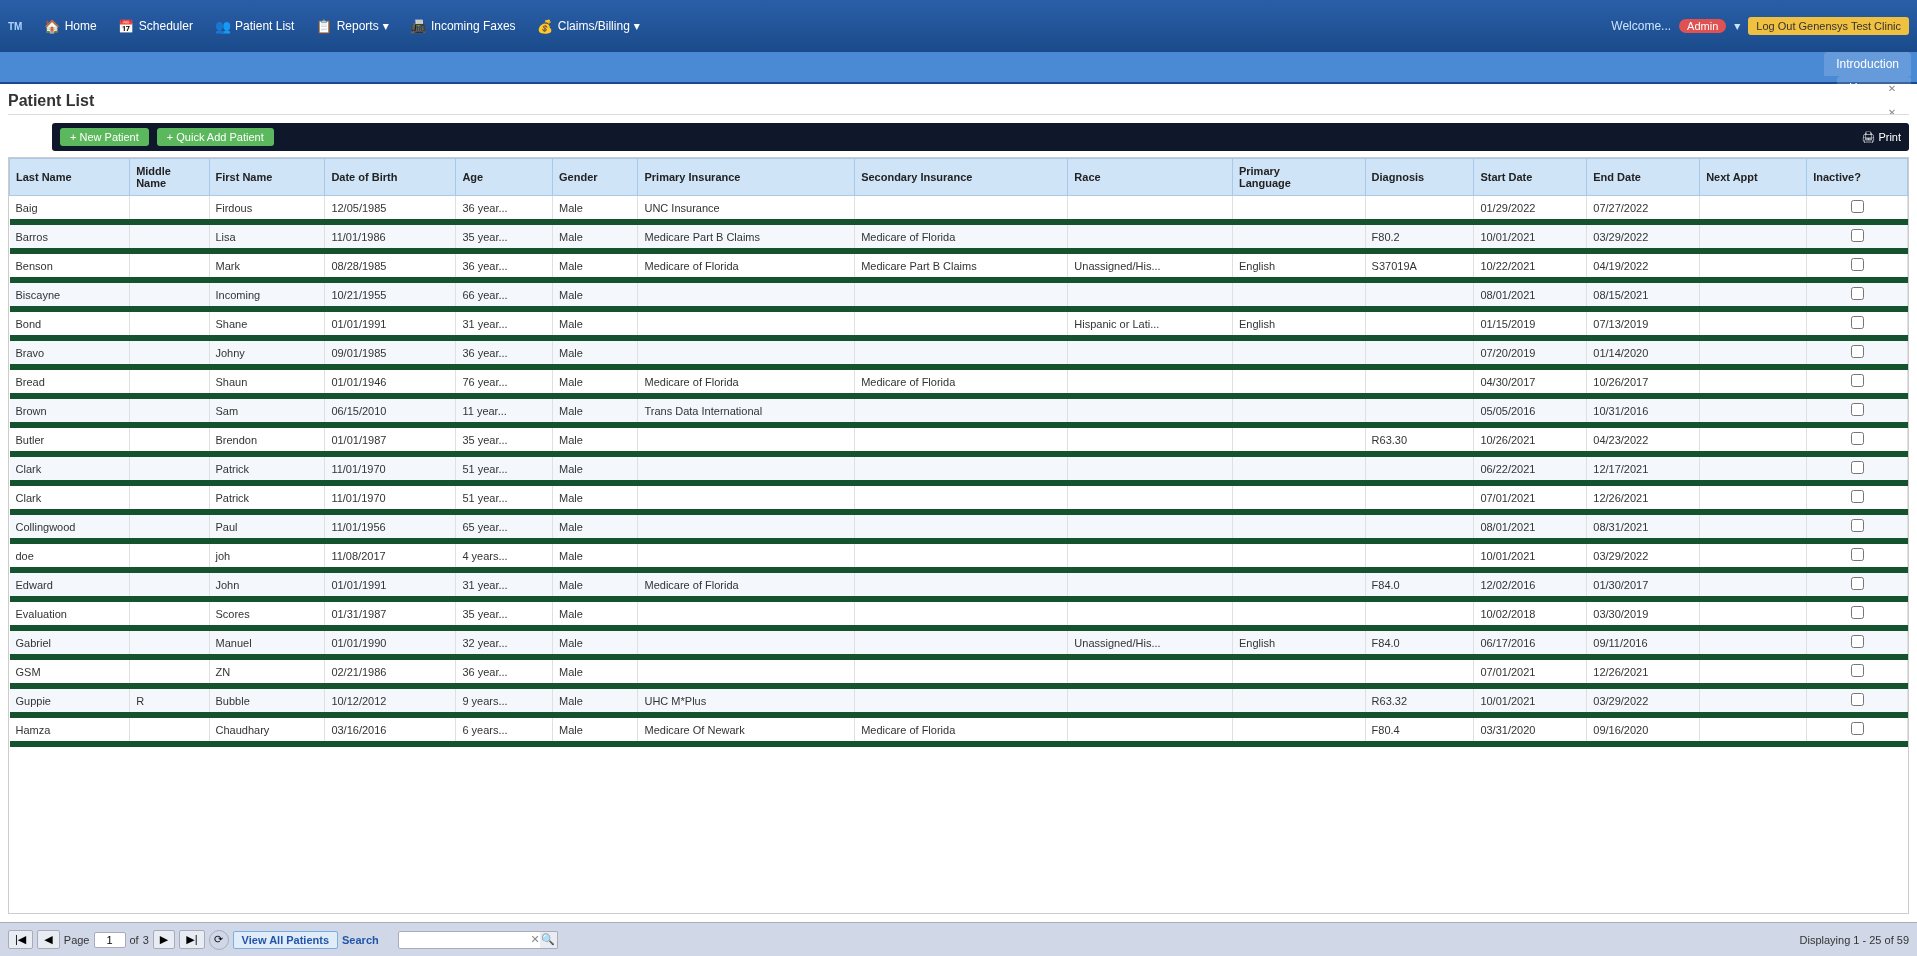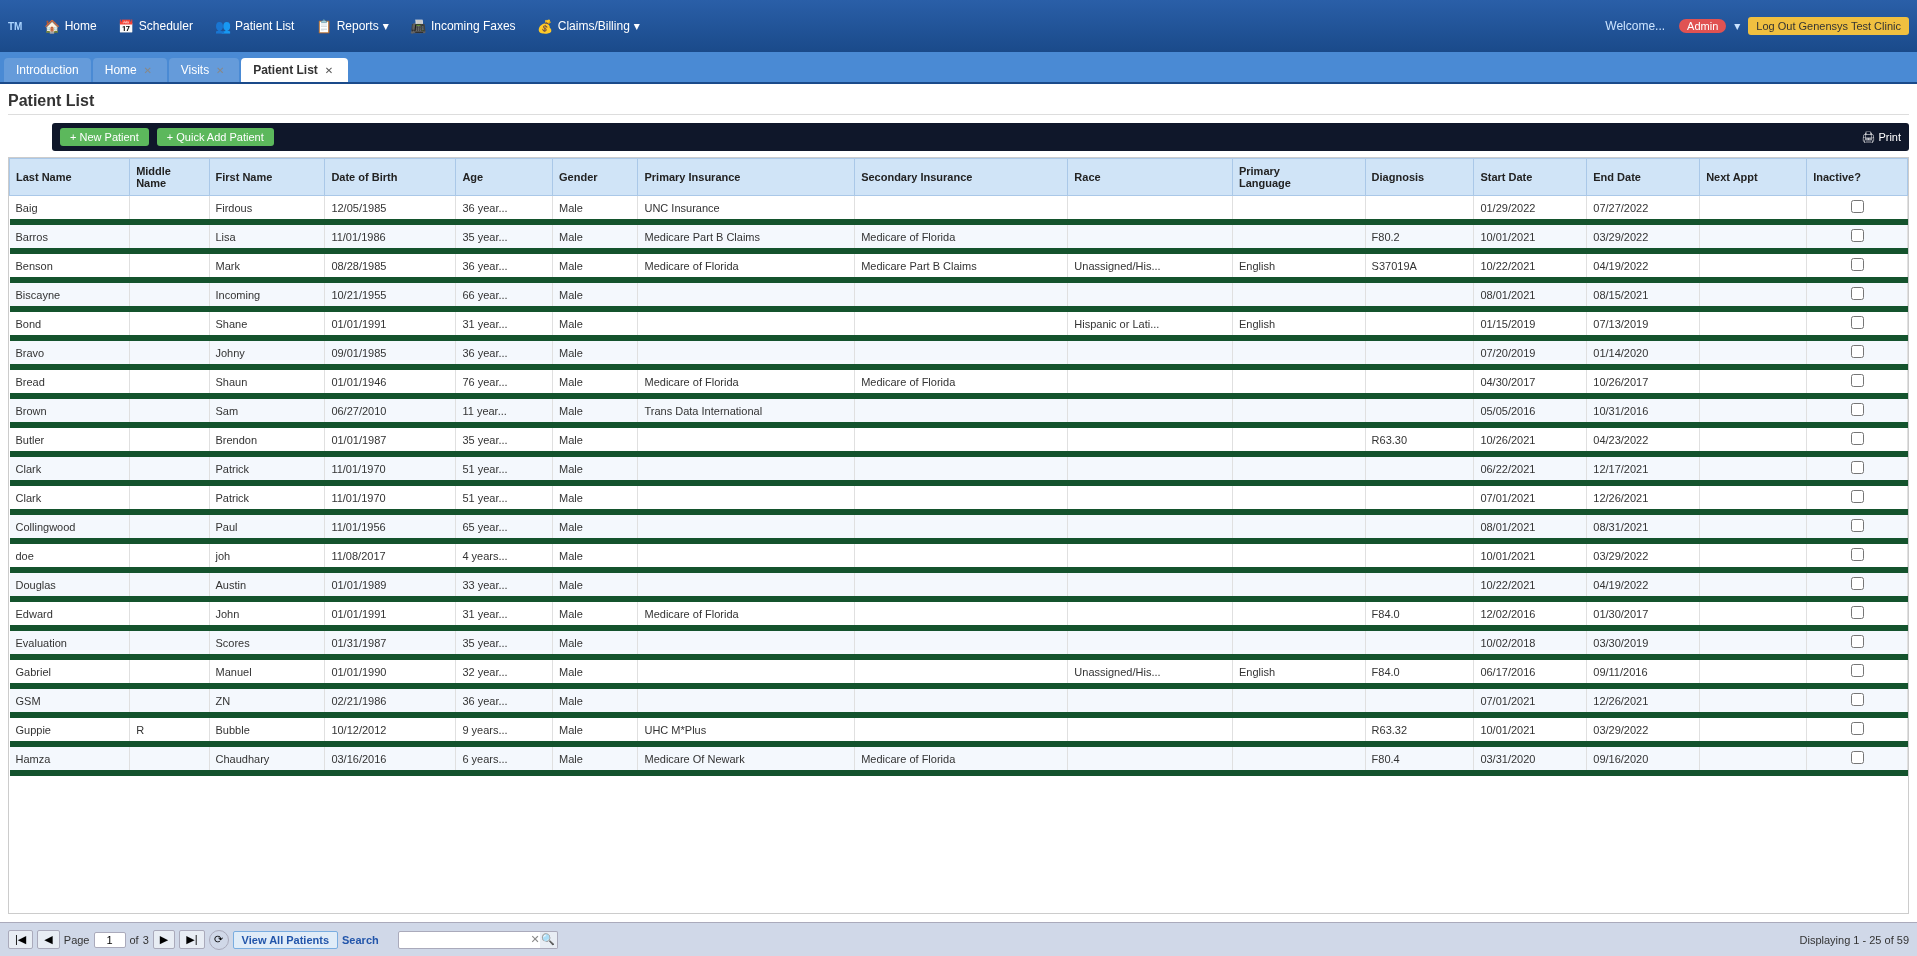--- a/index.html
+++ b/index.html
@@ -19,31 +19,32 @@
     }
     .nav-items { display: flex; align-items: center; flex: 1; gap: 2px; }
     .nav-item {
       display: flex; align-items: center; gap: 4px;
       padding: 4px 10px; color: white; font-size: 12px;
       cursor: pointer; border-radius: 3px;
     }
     .nav-icon { font-size: 13px; }
     .nav-right { display: flex; align-items: center; gap: 8px; font-size: 12px; color: #cce4ff; }
     .nav-right span { cursor: pointer; }
-    .admin-badge { background: #e05252; border-radius: 10px; padding: 1px 8px; color: white; font-size: 11px; margin-left: 6px; }
+    .admin-badge { background: #e05252; border-radius: 10px; padding: 1px 8px; color: white; font-size: 11px; }
     .logout-btn { background: #f0c040; border-radius: 3px; padding: 3px 8px; color: #333; font-size: 11px; cursor: pointer; }
 
     
     .tab-bar {
       background: #4a8ad4;
       height: 32px;
       display: flex;
       align-items: flex-end;
       padding: 0 4px;
       border-bottom: 2px solid #1a4a8a;
+      flex-direction: column;
     }
     .tab {
       padding: 5px 12px;
       font-size: 12px;
       cursor: pointer;
       border-radius: 4px 4px 0 0;
       color: white;
       margin-right: 2px;
       background: rgba(255,255,255,0.15);
       display: flex; align-items: center; gap: 4px;
@@ -357,21 +358,21 @@
             <td></td>
             <td>04/30/2017</td>
             <td>10/26/2017</td>
             <td></td>
             <td class="checkbox-cell"><input type="checkbox" style=""></td>
           </tr>
           <tr>
             <td>Brown</td>
             <td></td>
             <td>Sam</td>
-            <td>06/27/2010</td>
+            <td>06/15/2010</td>
             <td>11 year...</td>
             <td>Male</td>
             <td>Trans Data International</td>
             <td></td>
             <td></td>
             <td></td>
             <td></td>
             <td>05/05/2016</td>
             <td>10/31/2016</td>
             <td></td>
@@ -452,37 +453,20 @@
             <td>11/08/2017</td>
             <td>4 years...</td>
             <td>Male</td>
             <td></td>
             <td></td>
             <td></td>
             <td></td>
             <td></td>
             <td>10/01/2021</td>
             <td>03/29/2022</td>
-            <td></td>
-            <td class="checkbox-cell"><input type="checkbox" style=""></td>
-          </tr>
-          <tr>
-            <td>Douglas</td>
-            <td></td>
-            <td>Austin</td>
-            <td>01/01/1989</td>
-            <td>33 year...</td>
-            <td>Male</td>
-            <td></td>
-            <td></td>
-            <td></td>
-            <td></td>
-            <td></td>
-            <td>10/22/2021</td>
-            <td>04/19/2022</td>
             <td></td>
             <td class="checkbox-cell"><input type="checkbox" style=""></td>
           </tr>
           <tr>
             <td>Edward</td>
             <td></td>
             <td>John</td>
             <td>01/01/1991</td>
             <td>31 year...</td>
             <td>Male</td>

